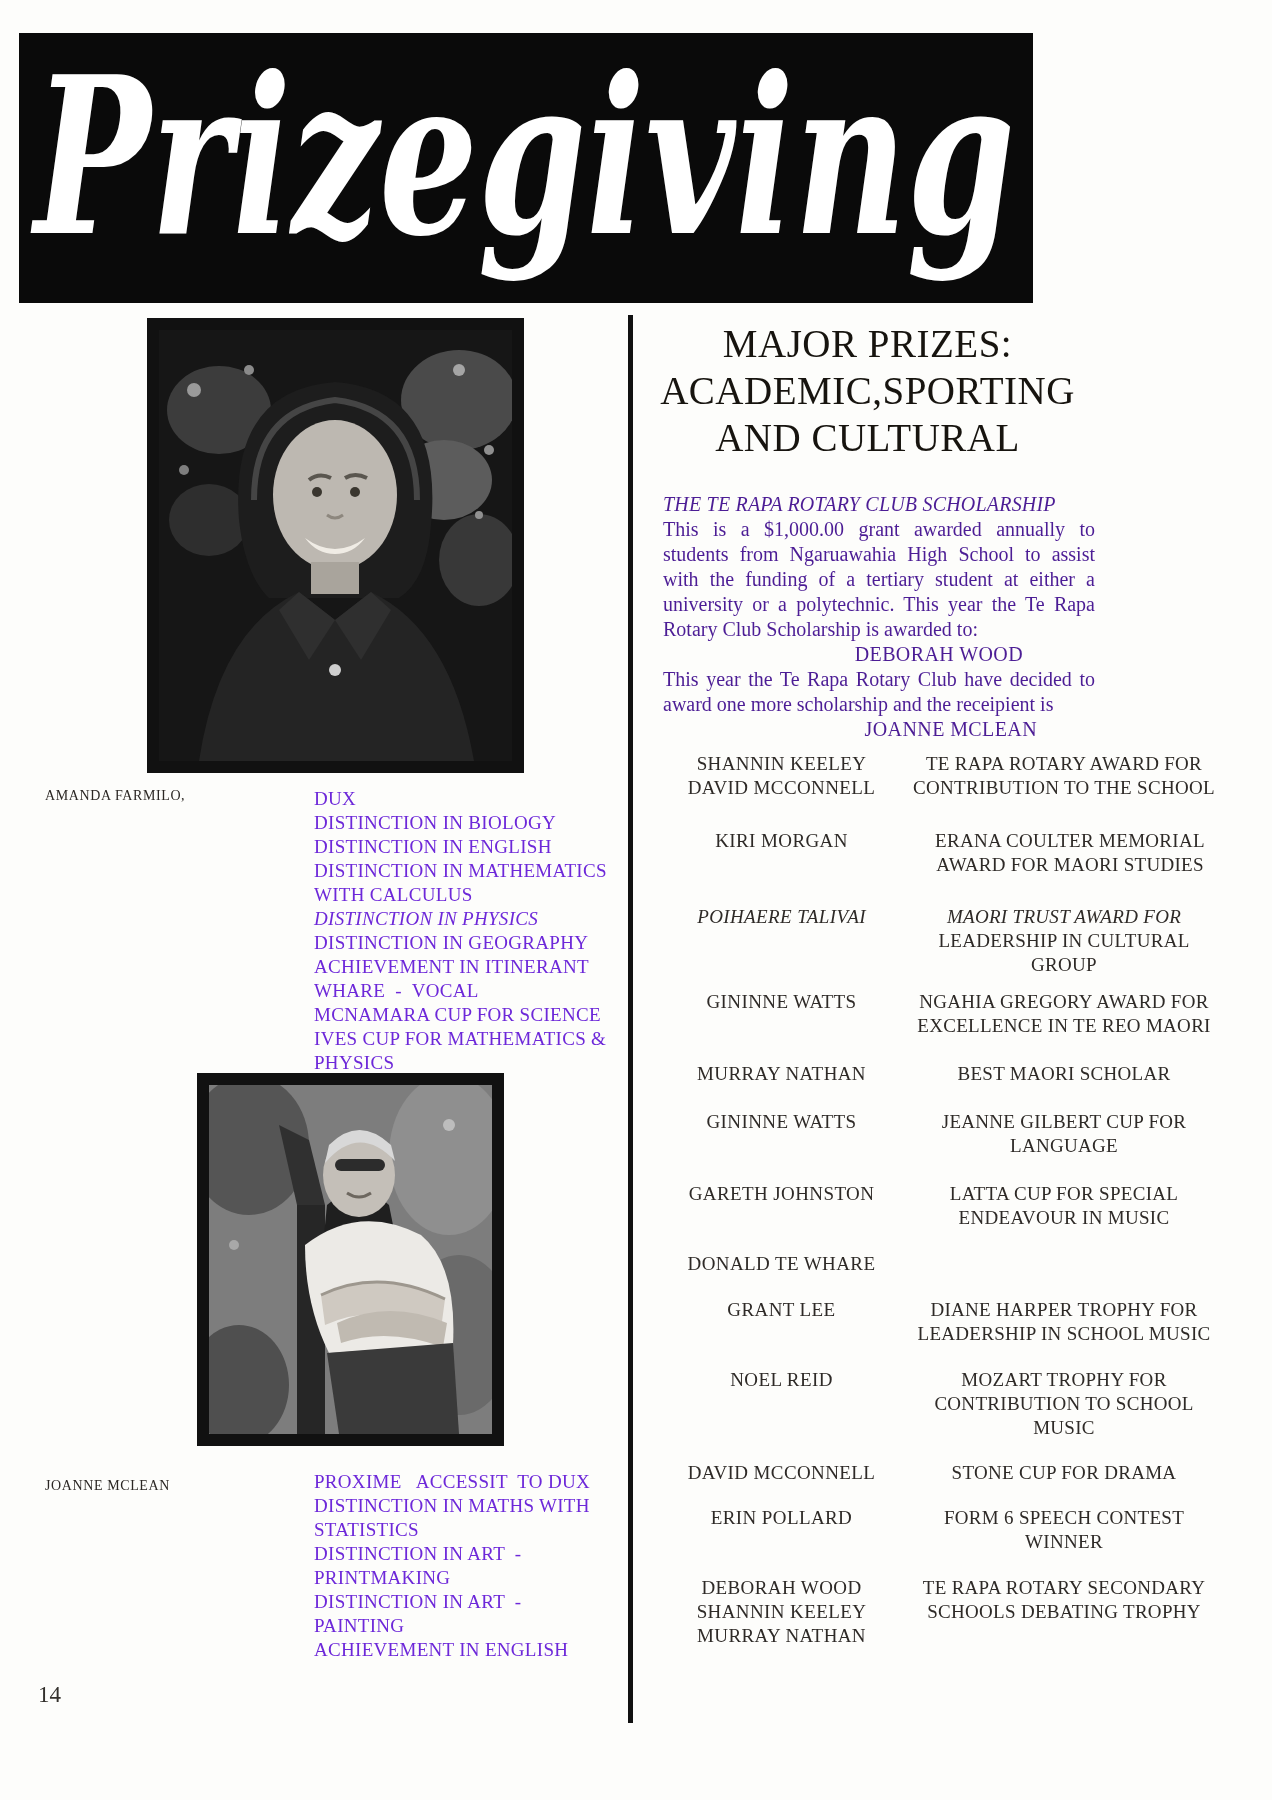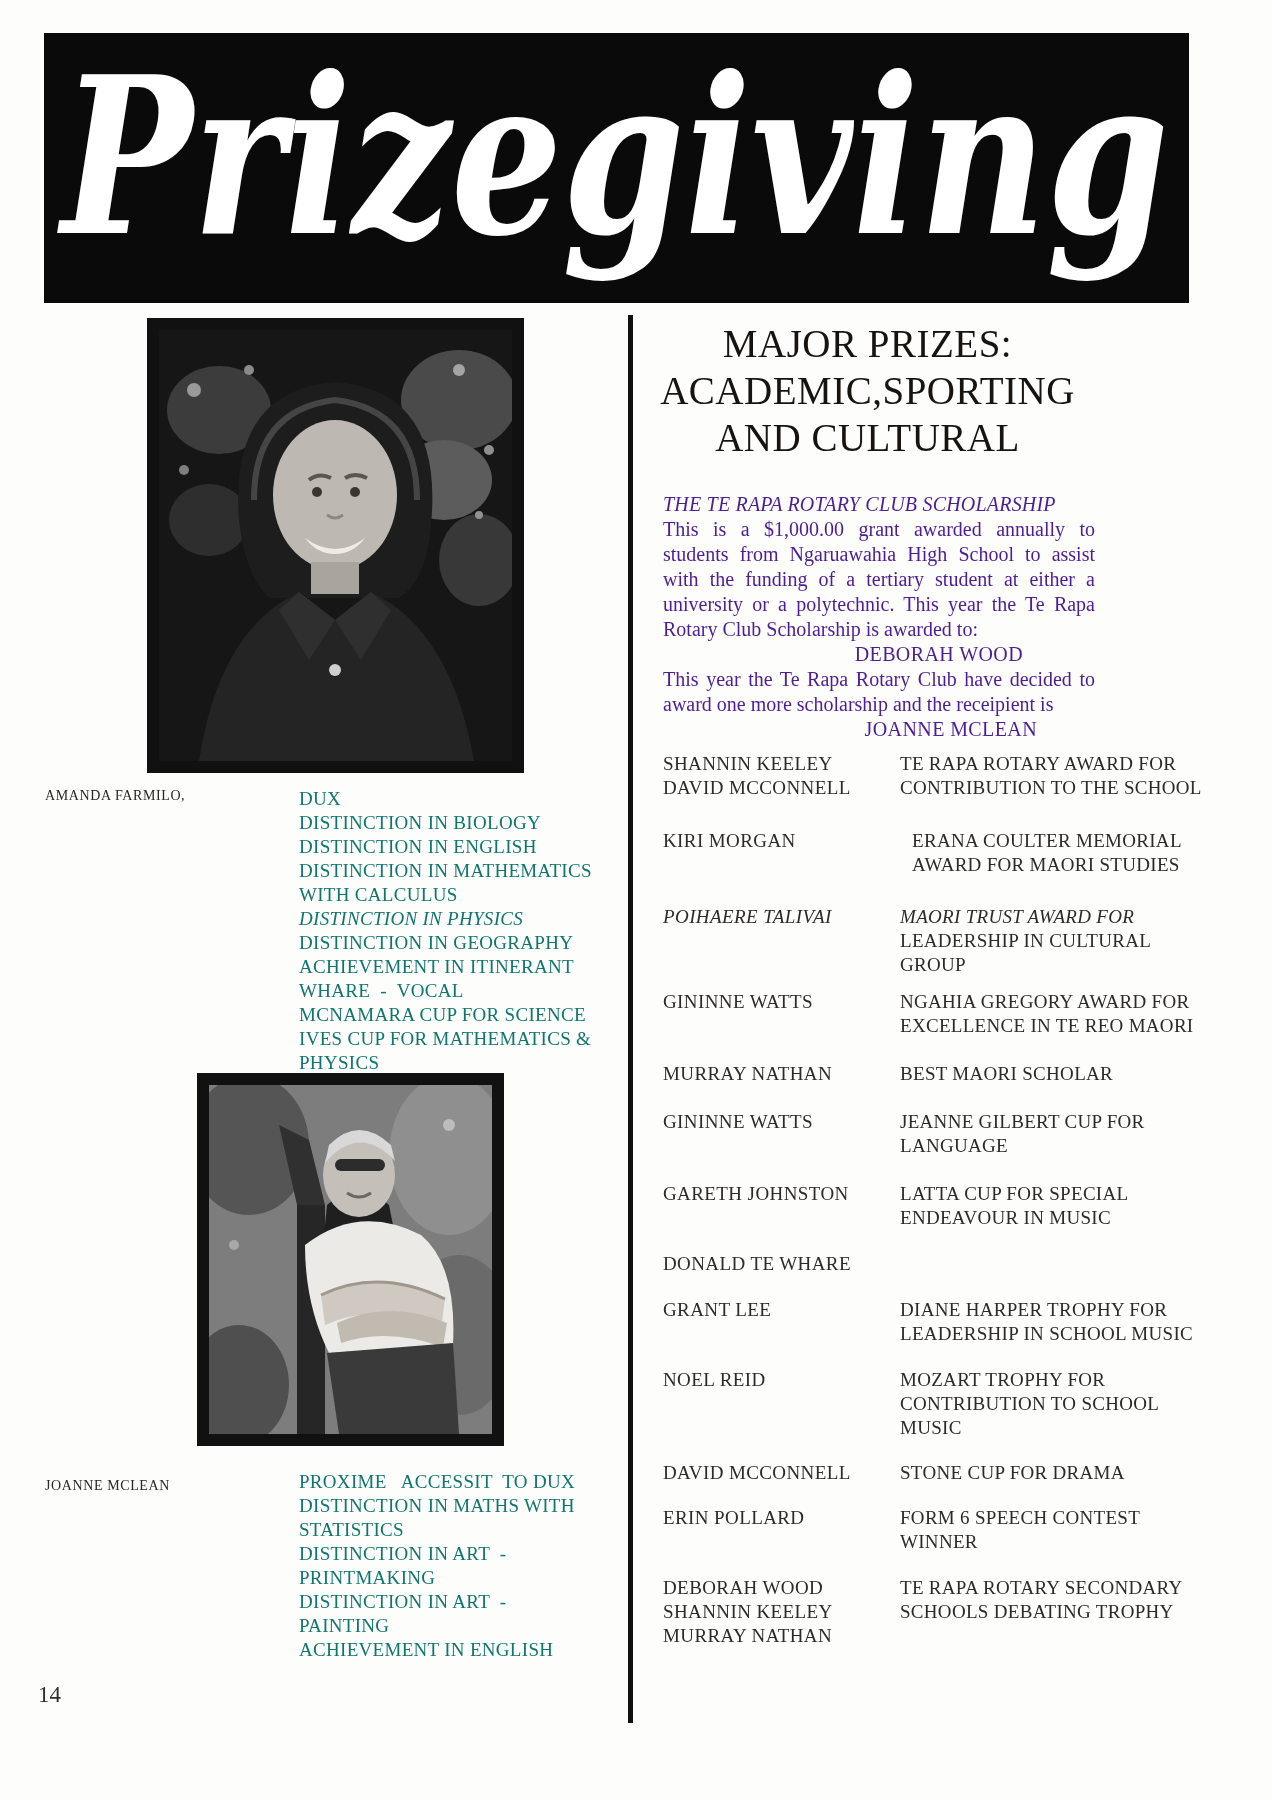--- a/index.html
+++ b/index.html
@@ -2,49 +2,49 @@
 <html><head>
 <meta charset="utf-8">
 <style>
   html,body{margin:0;padding:0;background:#e9e9e9;}
   .page{
     position:relative;width:1272px;height:1800px;margin:0 auto;
     background:#fdfdfb;overflow:hidden;
     font-family:"Liberation Serif", serif;color:#2f2b28;
   }
   
-  .banner{position:absolute;left:44px;top:33px;width:1145px;height:270px;background:#eab308;overflow:hidden;}
+  .banner{position:absolute;left:19px;top:33px;width:1014px;height:270px;background:#eab308;overflow:hidden;}
   .banner svg{display:block;width:100%;height:100%;}
   
   .divider{position:absolute;left:628px;top:315px;width:5px;height:1408px;background:#111;}
   
   .photo-frame{position:absolute;background:#111;padding:12px;box-sizing:border-box;}
   .photo-frame svg{display:block;width:100%;height:100%;}
   .photo-1{left:147px;top:318px;width:377px;height:455px;}
   .photo-2{left:197px;top:1073px;width:307px;height:373px;}
   
   .caption{position:absolute;left:45px;font-size:14px;letter-spacing:.6px;color:#2b2724;}
   .caption-1{top:788px;}
   .caption-2{top:1478px;}
-  .award-list{position:absolute;left:299px;width:320px;font-size:19px;line-height:24px;letter-spacing:.3px;color:#0f766e;}
+  .award-list{position:absolute;left:314px;width:320px;font-size:19px;line-height:24px;letter-spacing:.3px;color:#6d28d9;}
   .list-1{top:787px;}
   .list-2{top:1470px;width:330px;}
   .award-line{white-space:pre-wrap;}
   .italic{font-style:italic;}
   
   .heading{position:absolute;left:640px;top:320px;width:455px;text-align:center;
     font-size:39px;line-height:47px;color:#17140f;letter-spacing:.5px;}
   .scholarship{position:absolute;left:663px;top:492px;width:432px;font-size:20px;line-height:25px;color:#4c1d95;}
   .sch-title{font-style:italic;letter-spacing:.2px;}
   .sch-body{text-align:justify;}
   .sch-recipient{text-align:right;letter-spacing:.4px;}
   .recip-1{padding-right:72px;}
   .recip-2{padding-right:58px;}
   
-  .awards{position:absolute;left:663px;top:752px;width:565px;font-size:19px;line-height:24px;color:#2e2a27;}
+  .awards{position:absolute;left:663px;top:752px;width:565px;font-size:19px;line-height:24px;color:#2e2a27;text-align:center;}
   .award-row{display:flex;margin-bottom:22px;}
   .name-cell{width:237px;flex:0 0 237px;white-space:pre-line;letter-spacing:.4px;}
   .prize-cell{flex:1;white-space:pre-line;letter-spacing:.3px;}
   .g29{margin-bottom:29px;} .g28{margin-bottom:28px;gap:12px;} .g13{margin-bottom:13px;} .g24{margin-bottom:24px;} .g21{margin-bottom:21px;}
   .row-italic .name-cell,.row-italic .prize-cell .line1{font-style:italic;}
   .prize-italic-first::first-line{font-style:italic;}
   
   .page-number{position:absolute;left:38px;top:1682px;font-size:23px;color:#33302c;}
 </style>
 </head>

